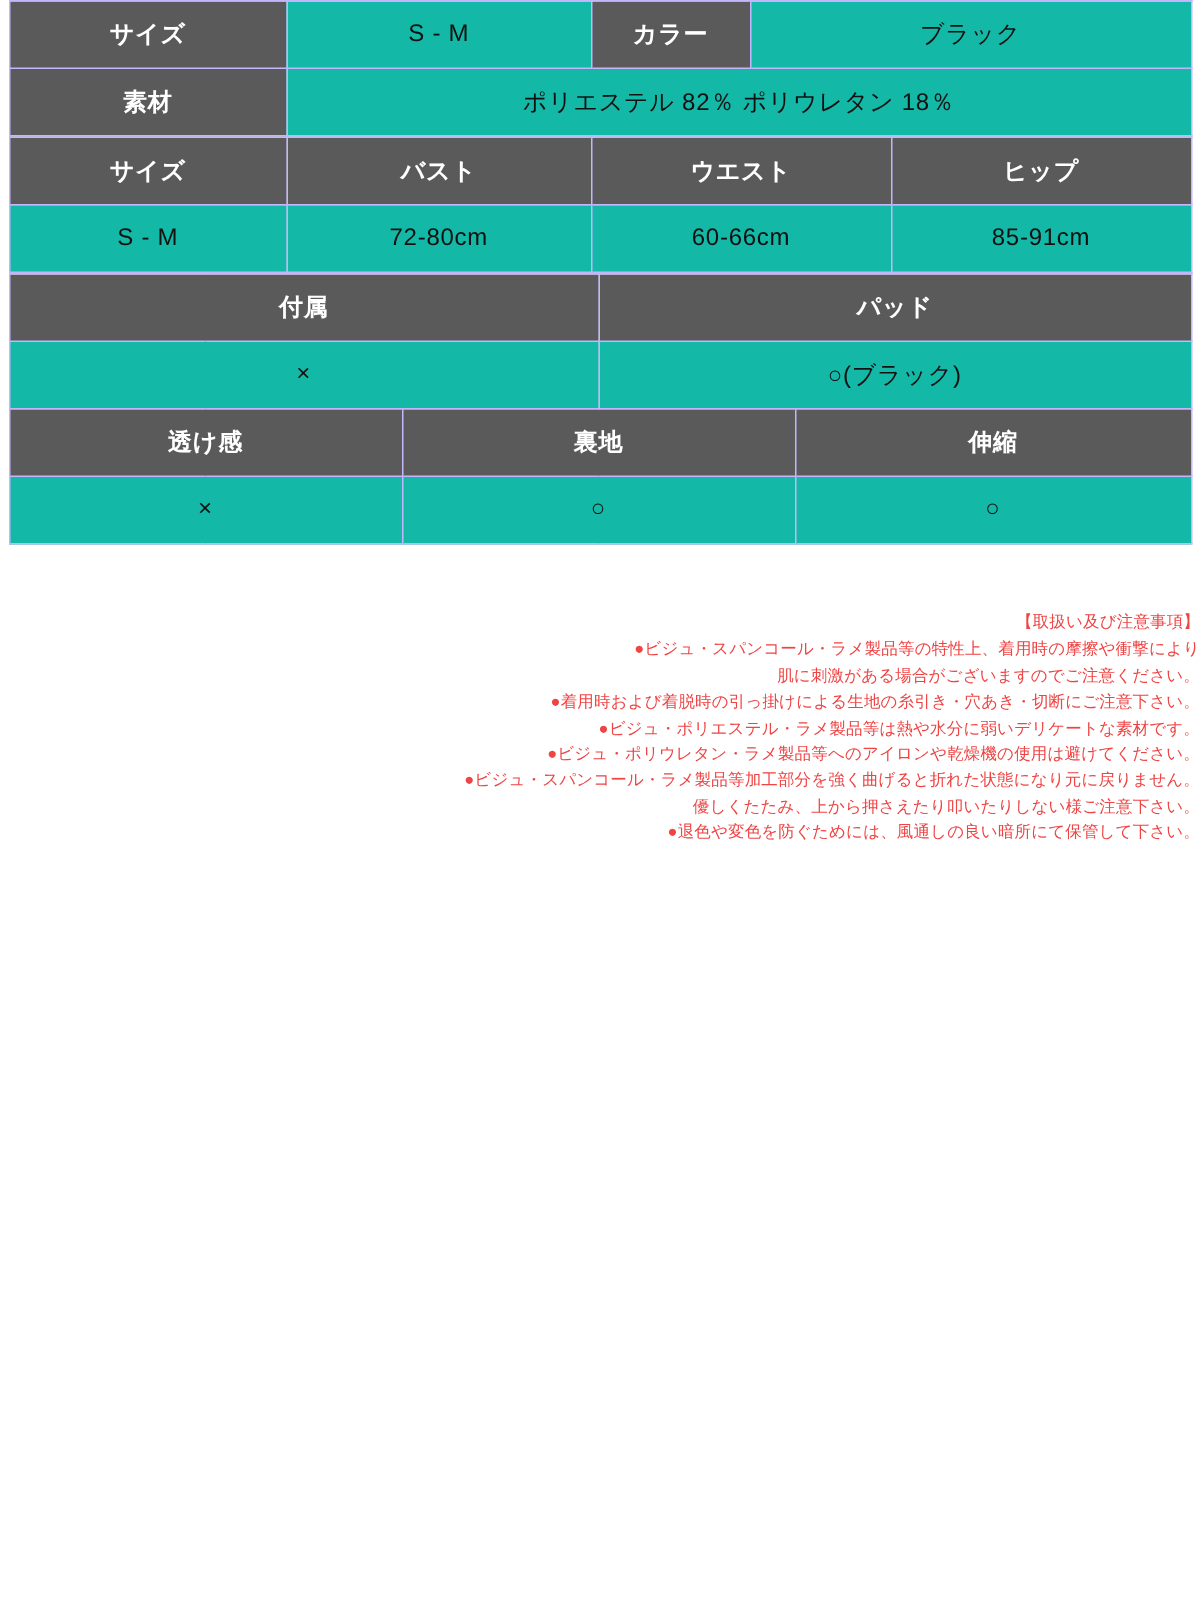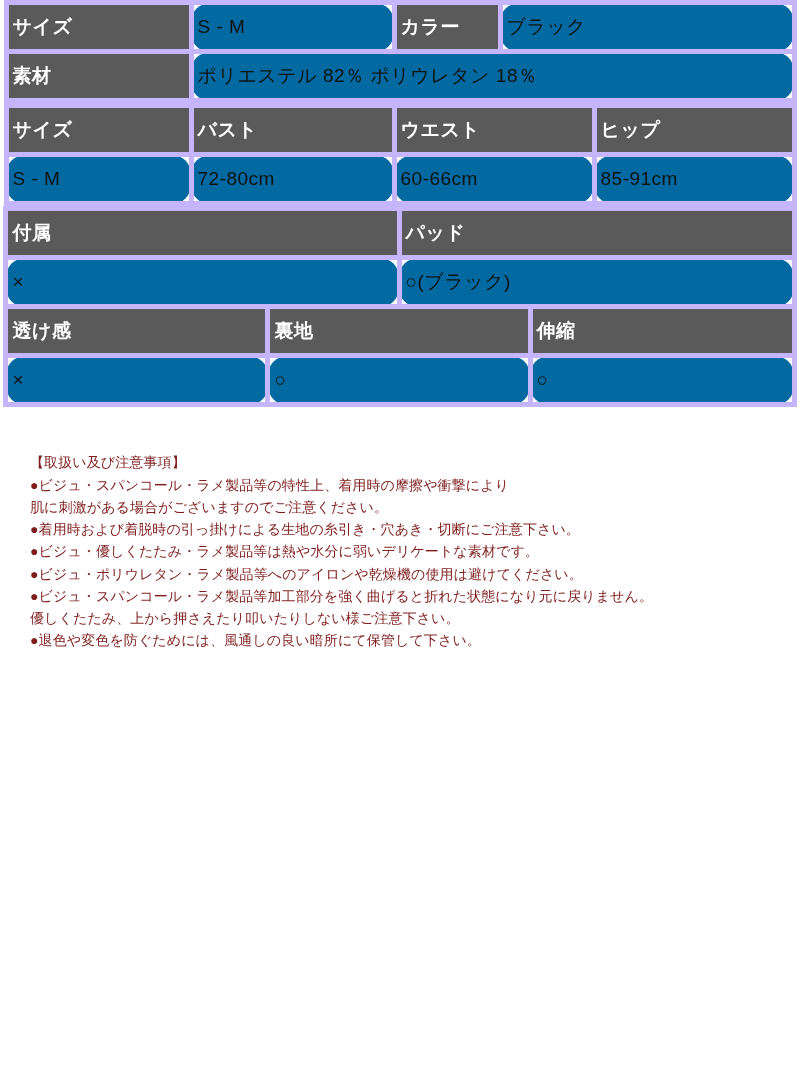--- a/index.html
+++ b/index.html
@@ -21,49 +21,49 @@
     box-sizing: border-box;
   }
 
   table.spec {
     border-collapse: collapse;
     width: 788px;
     margin: 0 auto;
     table-layout: fixed;
   }
   table.spec td {
-    border: 5px solid #c4b5fd;
+    border: 1px solid #c4b5fd;
     height: 44px;
-    text-align: left;
+    text-align: center;
     vertical-align: middle;
-    font-size: 19px;
+    font-size: 16px;
     letter-spacing: 0.5px;
     padding: 0 4px;
   }
   td.hdr {
     background: #5a5a5a;
     color: #ffffff;
     font-weight: bold;
   }
   td.val {
-    background: #0369a1;
+    background: #14b8a6;
     color: #111111;
-    border-radius: 19px;
   }
 
   .block1 { margin-top: 9px; }
   .block2 { margin-top: 22px; }
   .block3 { margin-top: 22px; }
 
   .notes {
     margin: 44px 0 0 30px;
-    font-size: 14px;
+    font-size: 11px;
     line-height: 1.58;
-    color: #7f1d1d;
+    color: #ef4444;
     letter-spacing: 0.1px;
+    text-align: right;
   }
   .notes .title {
     margin-bottom: 1px;
   }
   .notes .line {
     white-space: nowrap;
   }
 </style>
 </head>
 <body>
@@ -143,20 +143,20 @@
         <td class="val" colspan="2">○</td>
       </tr>
     </tbody>
   </table>
 
   <div class="notes">
     <div class="line title">【取扱い及び注意事項】</div>
     <div class="line">●ビジュ・スパンコール・ラメ製品等の特性上、着用時の摩擦や衝撃により</div>
     <div class="line">肌に刺激がある場合がございますのでご注意ください。</div>
     <div class="line">●着用時および着脱時の引っ掛けによる生地の糸引き・穴あき・切断にご注意下さい。</div>
-    <div class="line">●ビジュ・優しくたたみ・ラメ製品等は熱や水分に弱いデリケートな素材です。</div>
+    <div class="line">●ビジュ・ポリエステル・ラメ製品等は熱や水分に弱いデリケートな素材です。</div>
     <div class="line">●ビジュ・ポリウレタン・ラメ製品等へのアイロンや乾燥機の使用は避けてください。</div>
     <div class="line">●ビジュ・スパンコール・ラメ製品等加工部分を強く曲げると折れた状態になり元に戻りません。</div>
     <div class="line">優しくたたみ、上から押さえたり叩いたりしない様ご注意下さい。</div>
     <div class="line">●退色や変色を防ぐためには、風通しの良い暗所にて保管して下さい。</div>
   </div>
 
 </div>
 
 </body></html>

